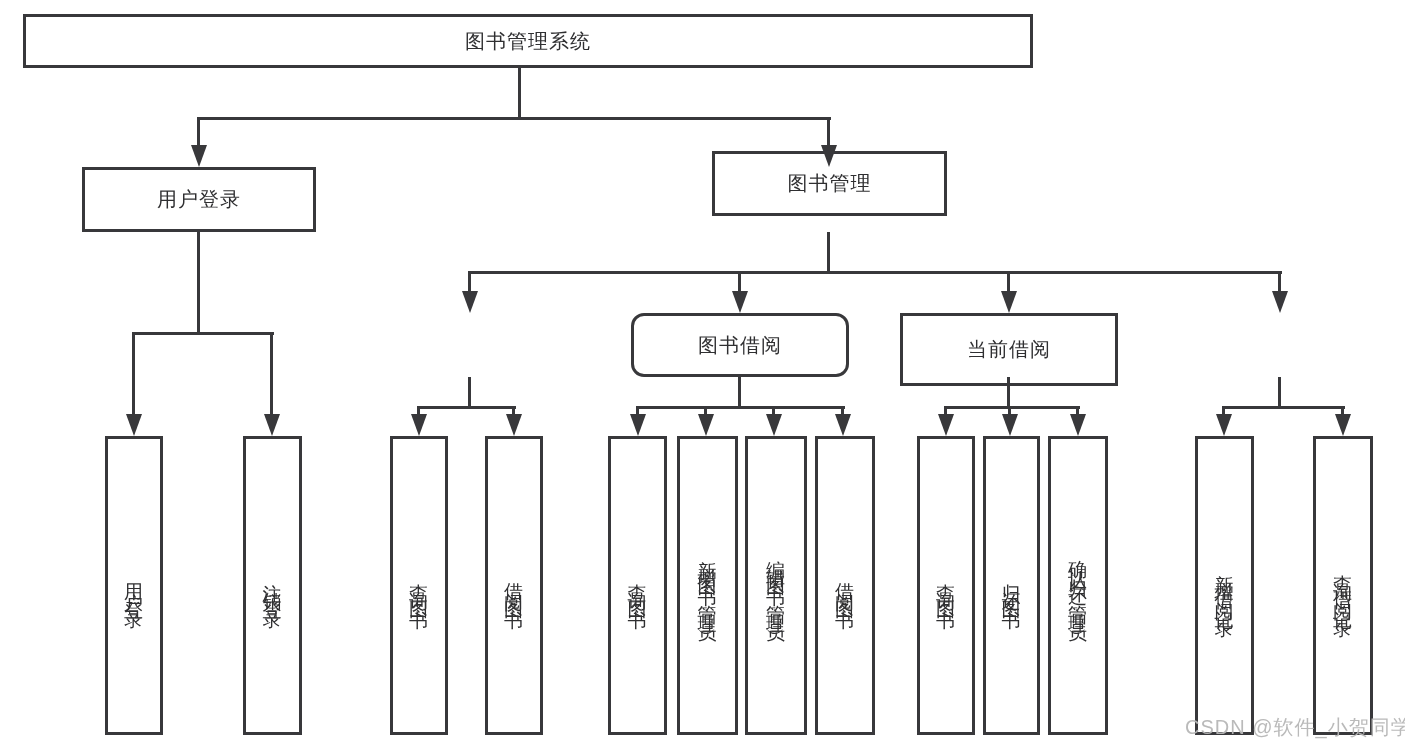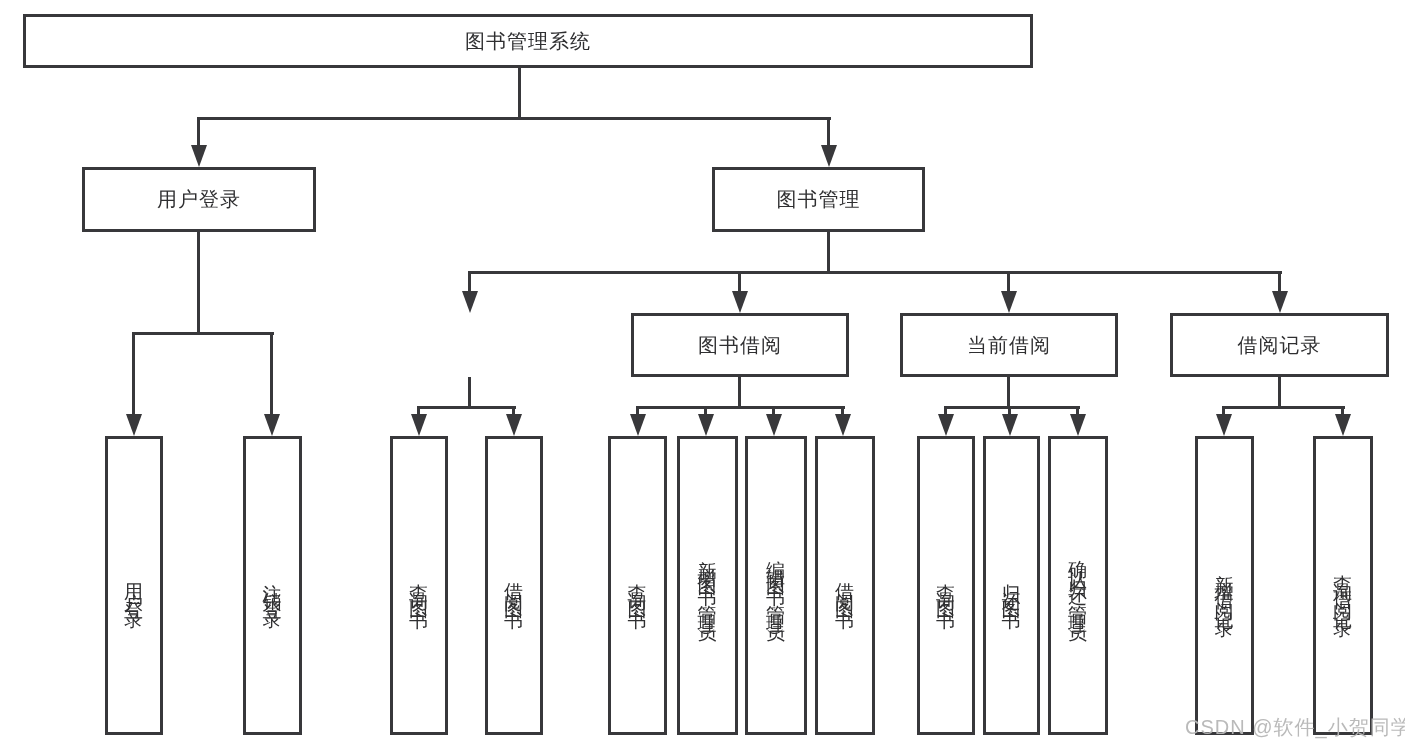--- a/index.html
+++ b/index.html
@@ -23,24 +23,24 @@
   }
   
   .v{position:absolute;width:3px;background:#38383b;}
   .h{position:absolute;height:3px;background:#38383b;}
   .a{position:absolute;width:0;height:0;
      border-left:8px solid transparent;border-right:8px solid transparent;
      border-top:22px solid #38383b;}
   
   #n-root   {left:12px;  top:14px;  width:1010px;height:54px;margin-left:11px;}
   #n-login  {left:82px;  top:167px; width:234px; height:65px;}
-  #n-mgmt   {left:712px; top:167px; width:213px; height:65px;}
+  #n-mgmt   {left:712px; top:151px; width:235px; height:65px;}
   #n-rec    {left:361px; top:313px; width:219px; height:64px;}
-  #n-borrow {left:631px; top:313px; width:218px; height:64px;}
-  #n-cur    {left:900px; top:313px; width:218px; height:64px;}
+  #n-borrow {left:631px; top:313px; width:218px; height:64px;border-radius:13px;}
+  #n-cur    {left:900px; top:313px; width:218px; height:73px;}
   #n-record {left:1170px;top:313px; width:219px; height:64px;}
   .leaf{top:436px;height:299px;}
   #lf-0 {left:105px; width:58px;}
   #lf-1 {left:243px; width:59px;}
   #lf-2 {left:390px; width:58px;}
   #lf-3 {left:485px; width:58px;}
   #lf-4 {left:608px; width:59px;}
   #lf-5 {left:677px; width:61px;}
   #lf-6 {left:745px; width:62px;}
   #lf-7 {left:815px; width:60px;}
@@ -69,23 +69,20 @@
   </div>
   <div class="node" id="n-mgmt">
     <span>图书管理</span>
   </div>
 
   <div class="node" id="n-borrow">
     <span>图书借阅</span>
   </div>
   <div class="node" id="n-cur">
     <span>当前借阅</span>
-  </div>
-  <div class="node" id="n-record">
-    <span>借阅记录</span>
   </div>
 
   <div class="leaf" id="lf-0">
       <span>用户登录</span>
     </div>
   <div class="leaf" id="lf-1">
       <span>注销登录</span>
     </div>
   <div class="leaf" id="lf-2">
       <span>查询图书</span>

